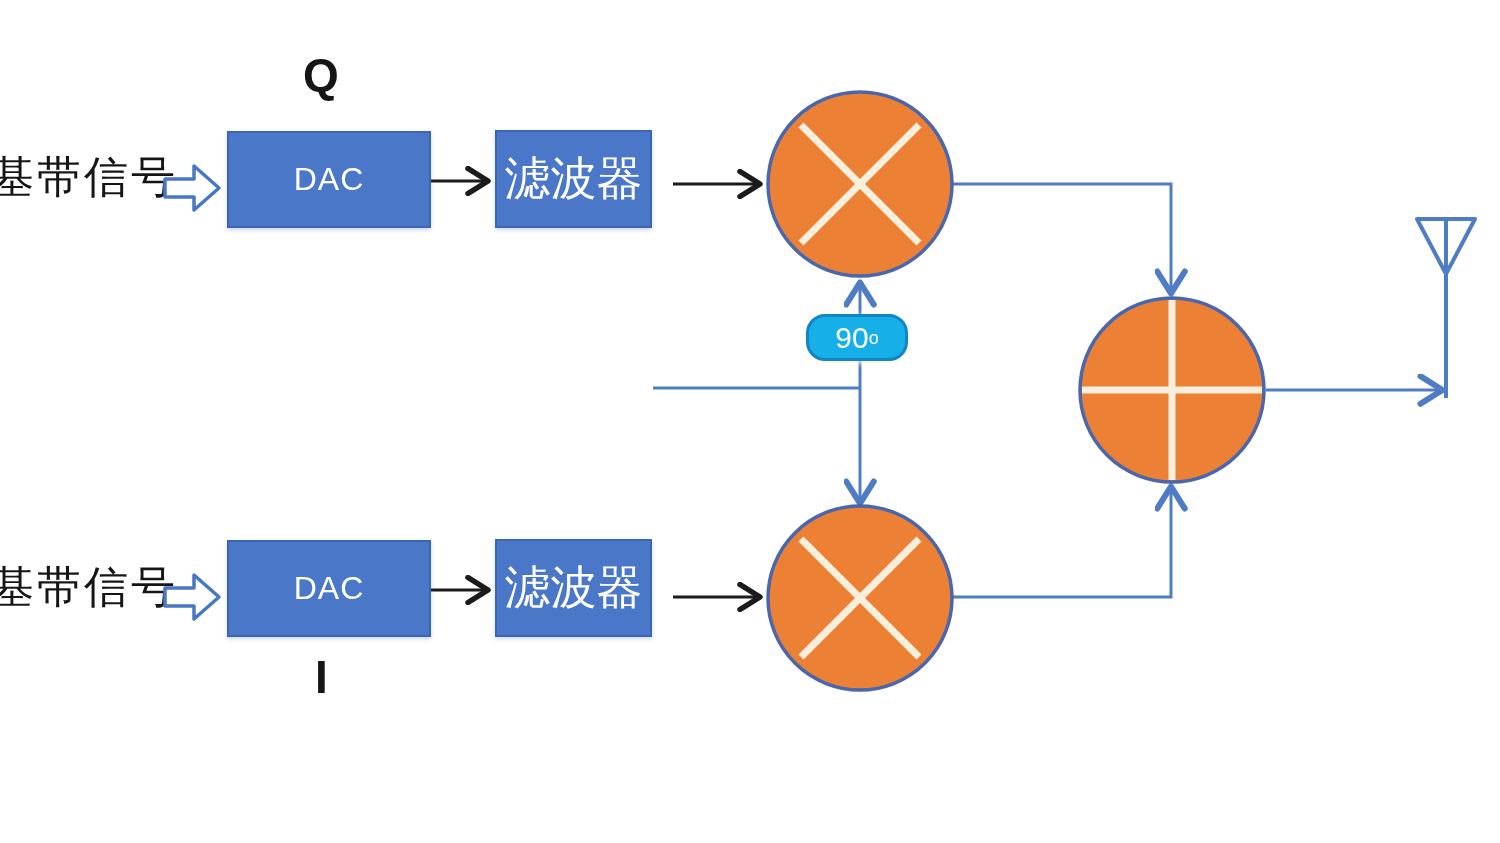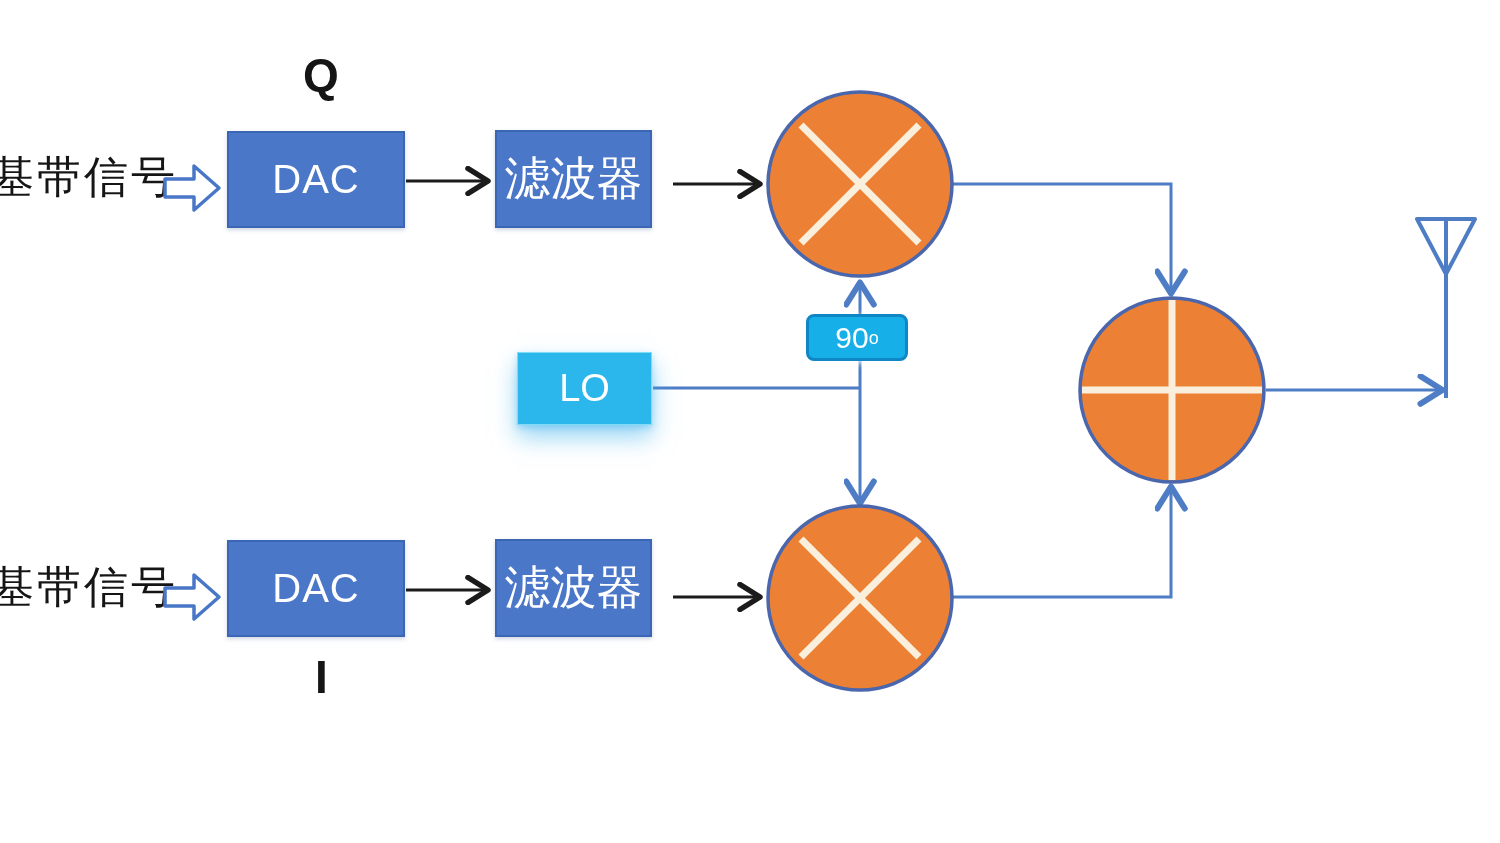--- a/index.html
+++ b/index.html
@@ -10,30 +10,30 @@
   .abs{position:absolute;}
   svg{display:block;}
   
   #wires{position:absolute;left:0;top:0;z-index:1;}
   
   .block{
     position:absolute;z-index:2;display:flex;align-items:center;justify-content:center;
     background:#4b77c9;border:2px solid #3a66b4;color:#ffffff;box-sizing:border-box;
     box-shadow:0 2px 4px rgba(60,90,150,.25);
   }
-  .block.dac{width:178px;height:97px;font-size:40px;letter-spacing:1px;}
+  .block.dac{width:204px;height:97px;font-size:32px;letter-spacing:1px;}
   .block.filter{width:157px;height:98px;font-size:46px;
     font-family:"Liberation Sans","DejaVu Sans",sans-serif;}
   .block.lo{
     width:135px;height:73px;font-size:38px;background:#2cb7ec;border:1px solid #7edcf8;
     box-shadow:0 12px 22px rgba(64,178,236,.55),0 3px 6px rgba(64,178,236,.35);
   }
   .block.phase{
     width:102px;height:47px;font-size:30px;background:#17afe8;border:3px solid #0f86c5;
-    border-radius:8px;box-shadow:0 2px 6px rgba(255,255,255,.9);
+    border-radius:19px;box-shadow:0 2px 6px rgba(255,255,255,.9);
   }
   .phase sup{font-size:18px;vertical-align:super;line-height:0;}
   
   .lbl{position:absolute;z-index:2;color:#151515;white-space:nowrap;}
   .serif{font-family:"Liberation Serif","DejaVu Serif",serif;}
   .baseband{font-size:44px;letter-spacing:3px;}
   .iq{font-size:46px;font-weight:bold;}
   .caption{font-size:42px;letter-spacing:2px;}
   
   .circle-sym{position:absolute;z-index:2;width:192px;height:192px;}
@@ -95,23 +95,20 @@
     <circle cx="96" cy="96" r="92" fill="#ec8135" stroke="#4a66ad" stroke-width="3.5"></circle>
     <line x1="37" y1="37" x2="155" y2="155" stroke="#f9efdc" stroke-width="7"></line>
     <line x1="155" y1="37" x2="37" y2="155" stroke="#f9efdc" stroke-width="7"></line>
   </svg>
 
   <div class="block phase" style="left:806px;top:314px;z-index:3;">
     <span>90</span>
       <sup>o</sup>
   </div>
 
-  <div class="block lo" style="left:517px;top:352px;">
-    <span>LO</span>
-  </div>
 
   <div class="lbl serif baseband" style="left:-10px;top:558px;">基带信号</div>
 
   <svg class="abs" style="left:162px;top:568px;z-index:2;" width="60" height="58" viewBox="0 0 60 58">
     <polygon points="3,20 32,20 32,7 57,29 32,51 32,38 3,38" fill="#ffffff" stroke="#4877c8" stroke-width="3.5" stroke-linejoin="round"></polygon>
   </svg>
 
   <div class="block dac" style="left:227px;top:540px;">
     <span>DAC</span>
   </div>

